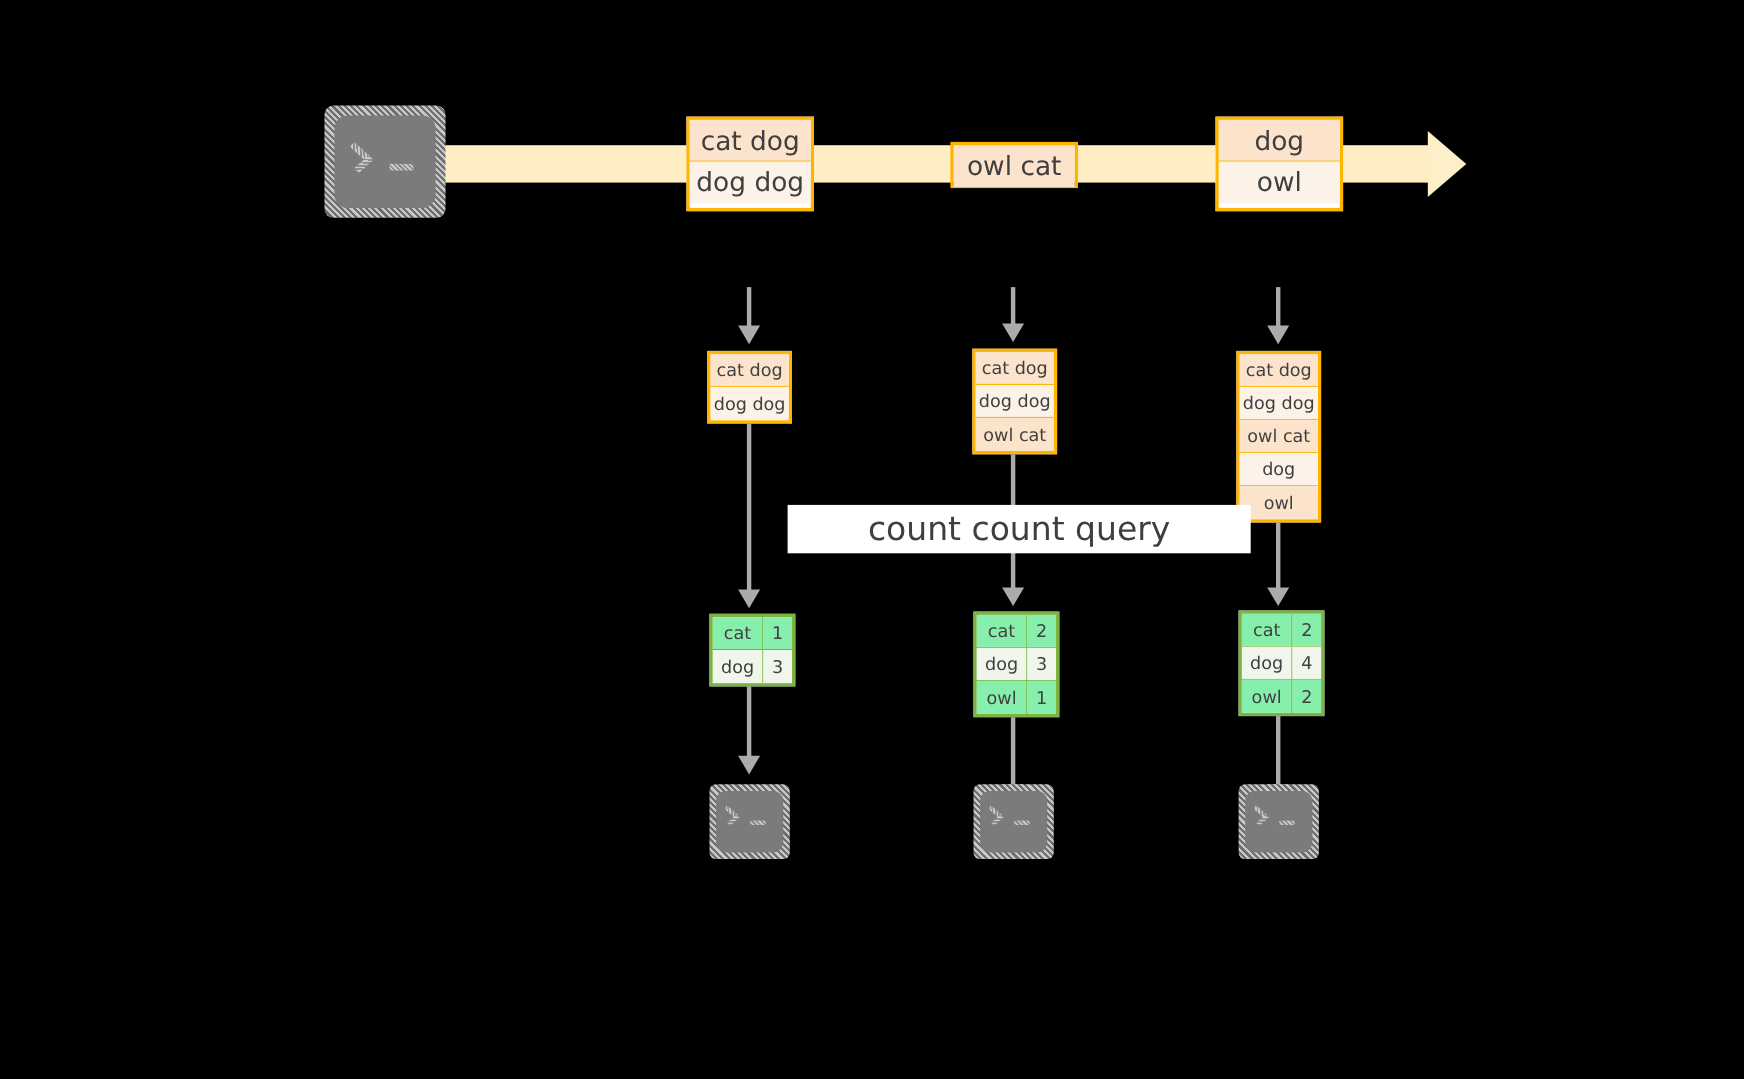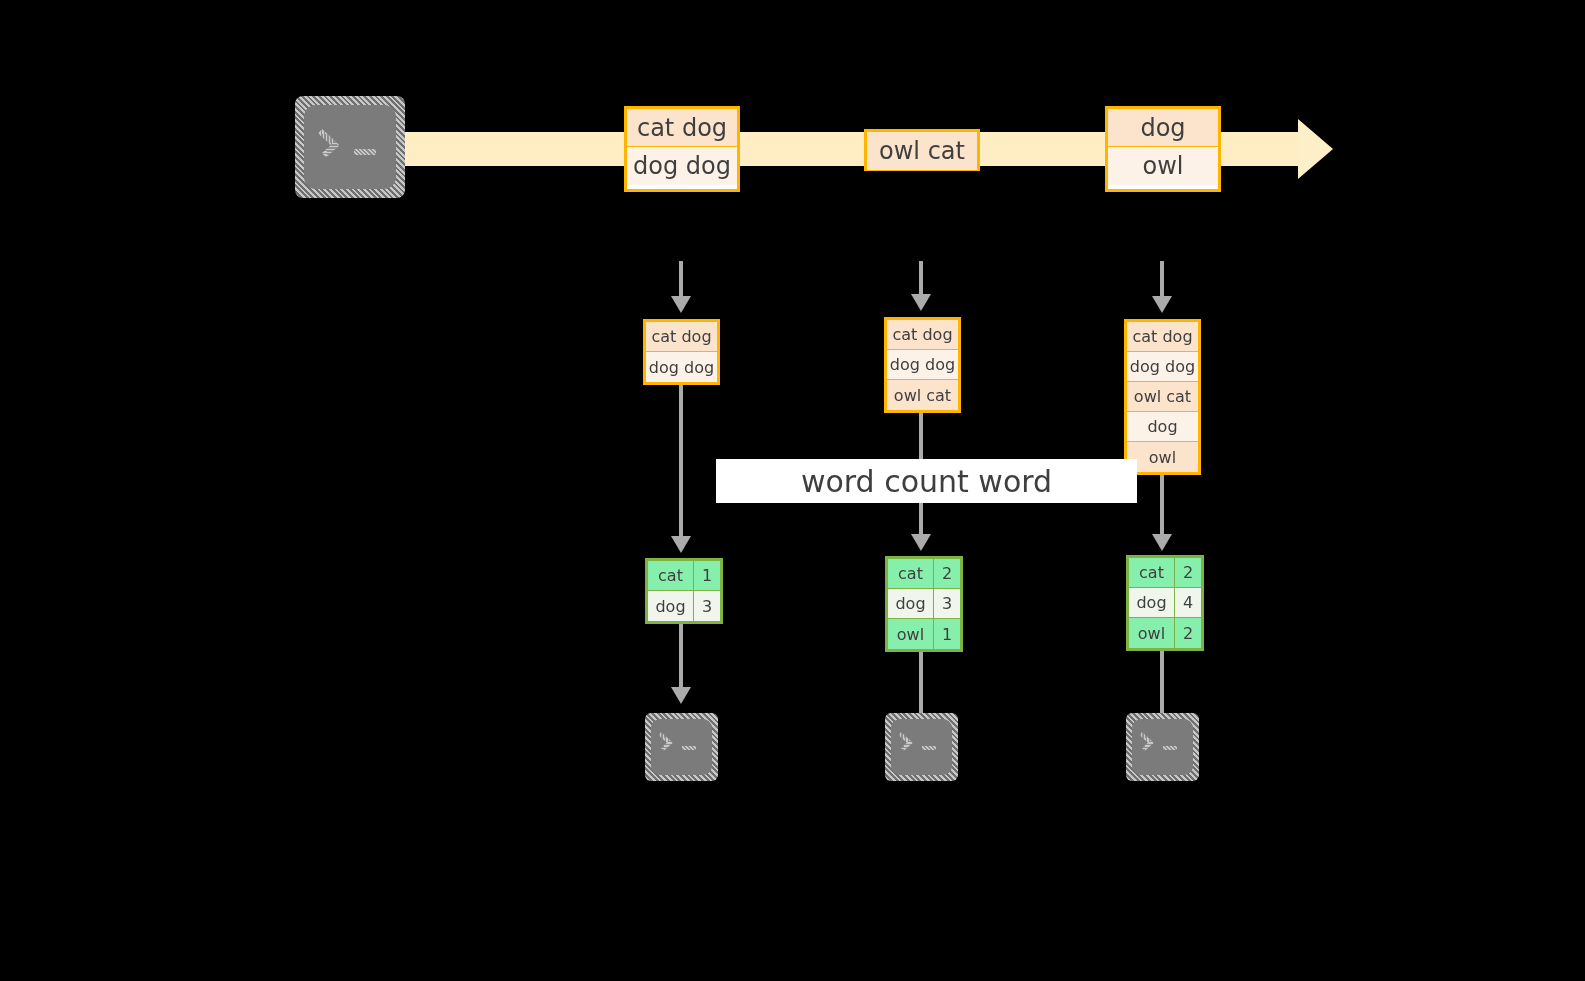--- a/index.html
+++ b/index.html
@@ -252,15 +252,15 @@
   <div class="term small" style="left:1098px;top:713px;width:73px;height:68px;">
     <div class="inner">
       <div class="chev" style="left:10px;top:12px;width:17px;height:20px;">
         <i style="left:0;top:1px;width:12px;height:4px;transform:rotate(42deg);transform-origin:left top;"></i>
         <i style="left:0;top:17px;width:12px;height:4px;transform:rotate(-42deg);transform-origin:left top;"></i>
       </div>
       <div class="uscore" style="left:31px;top:27px;width:14px;height:4px;"></div>
     </div>
   </div>
 
-  <div class="qlabel" style="left:688px;top:459px;width:421px;height:44px;">word count word</div>
+  <div class="qlabel" style="left:688px;top:459px;width:421px;height:44px;">count count query</div>
 
 </div>
 
 </body></html>

